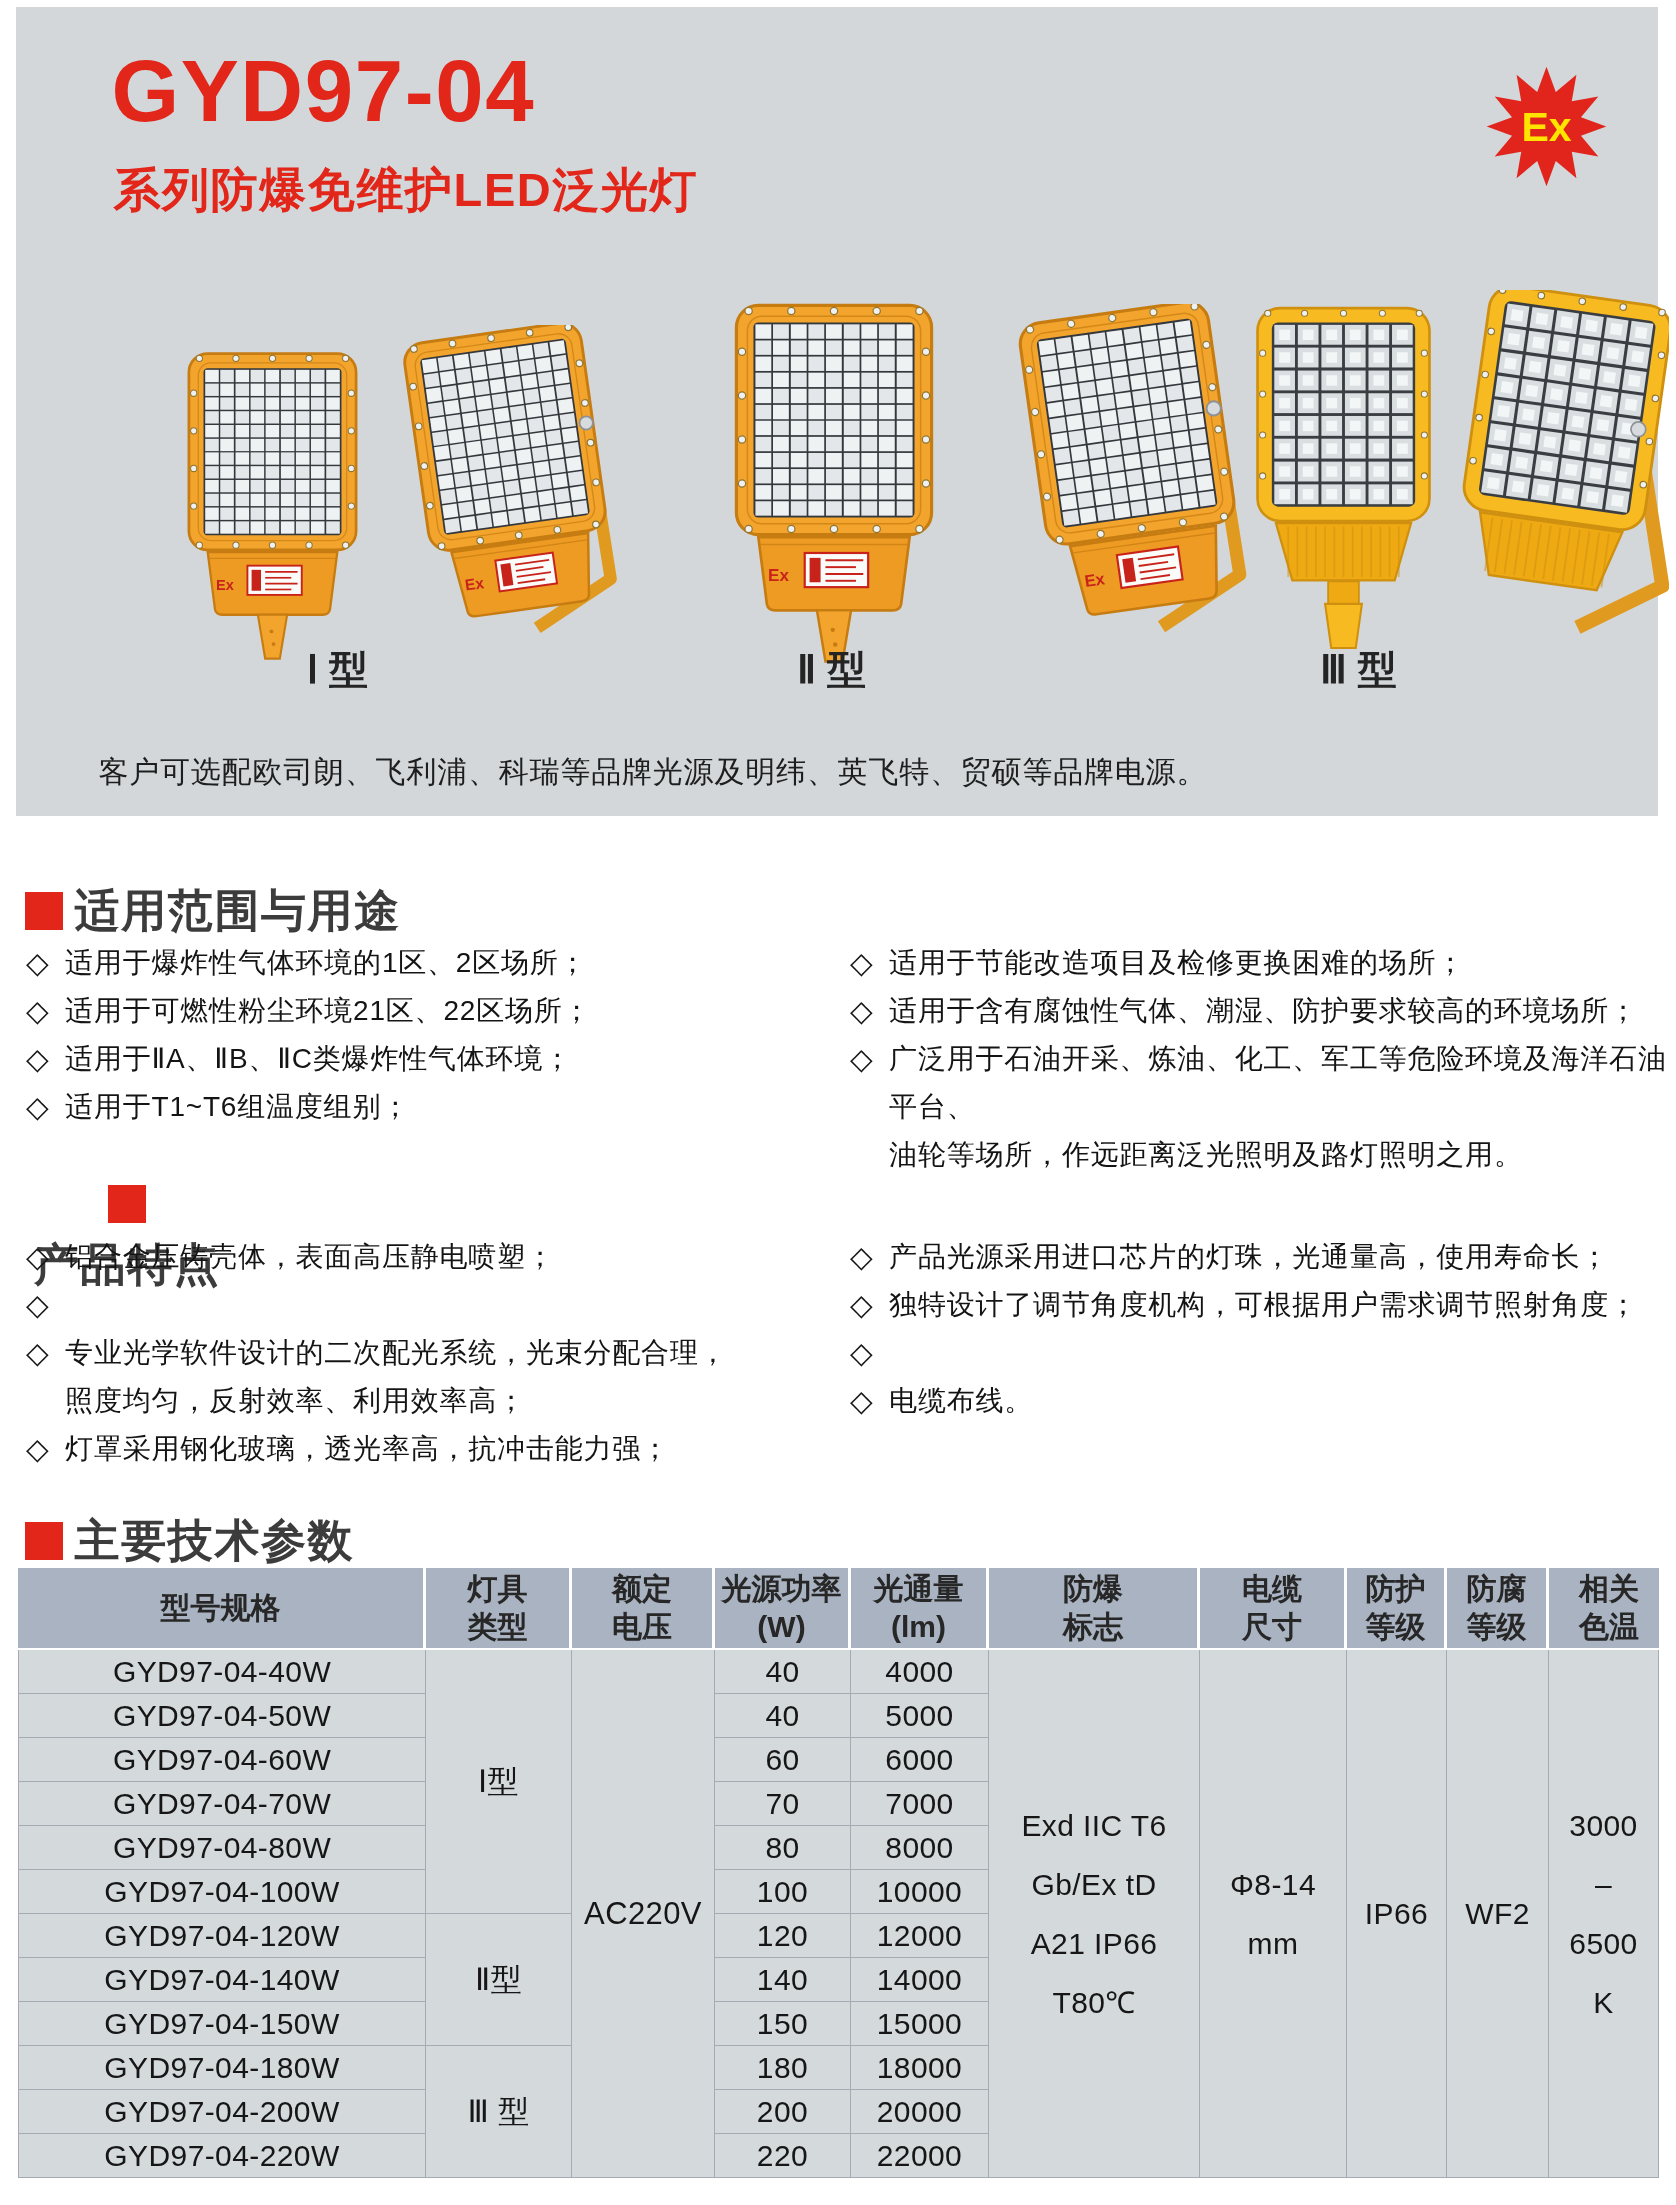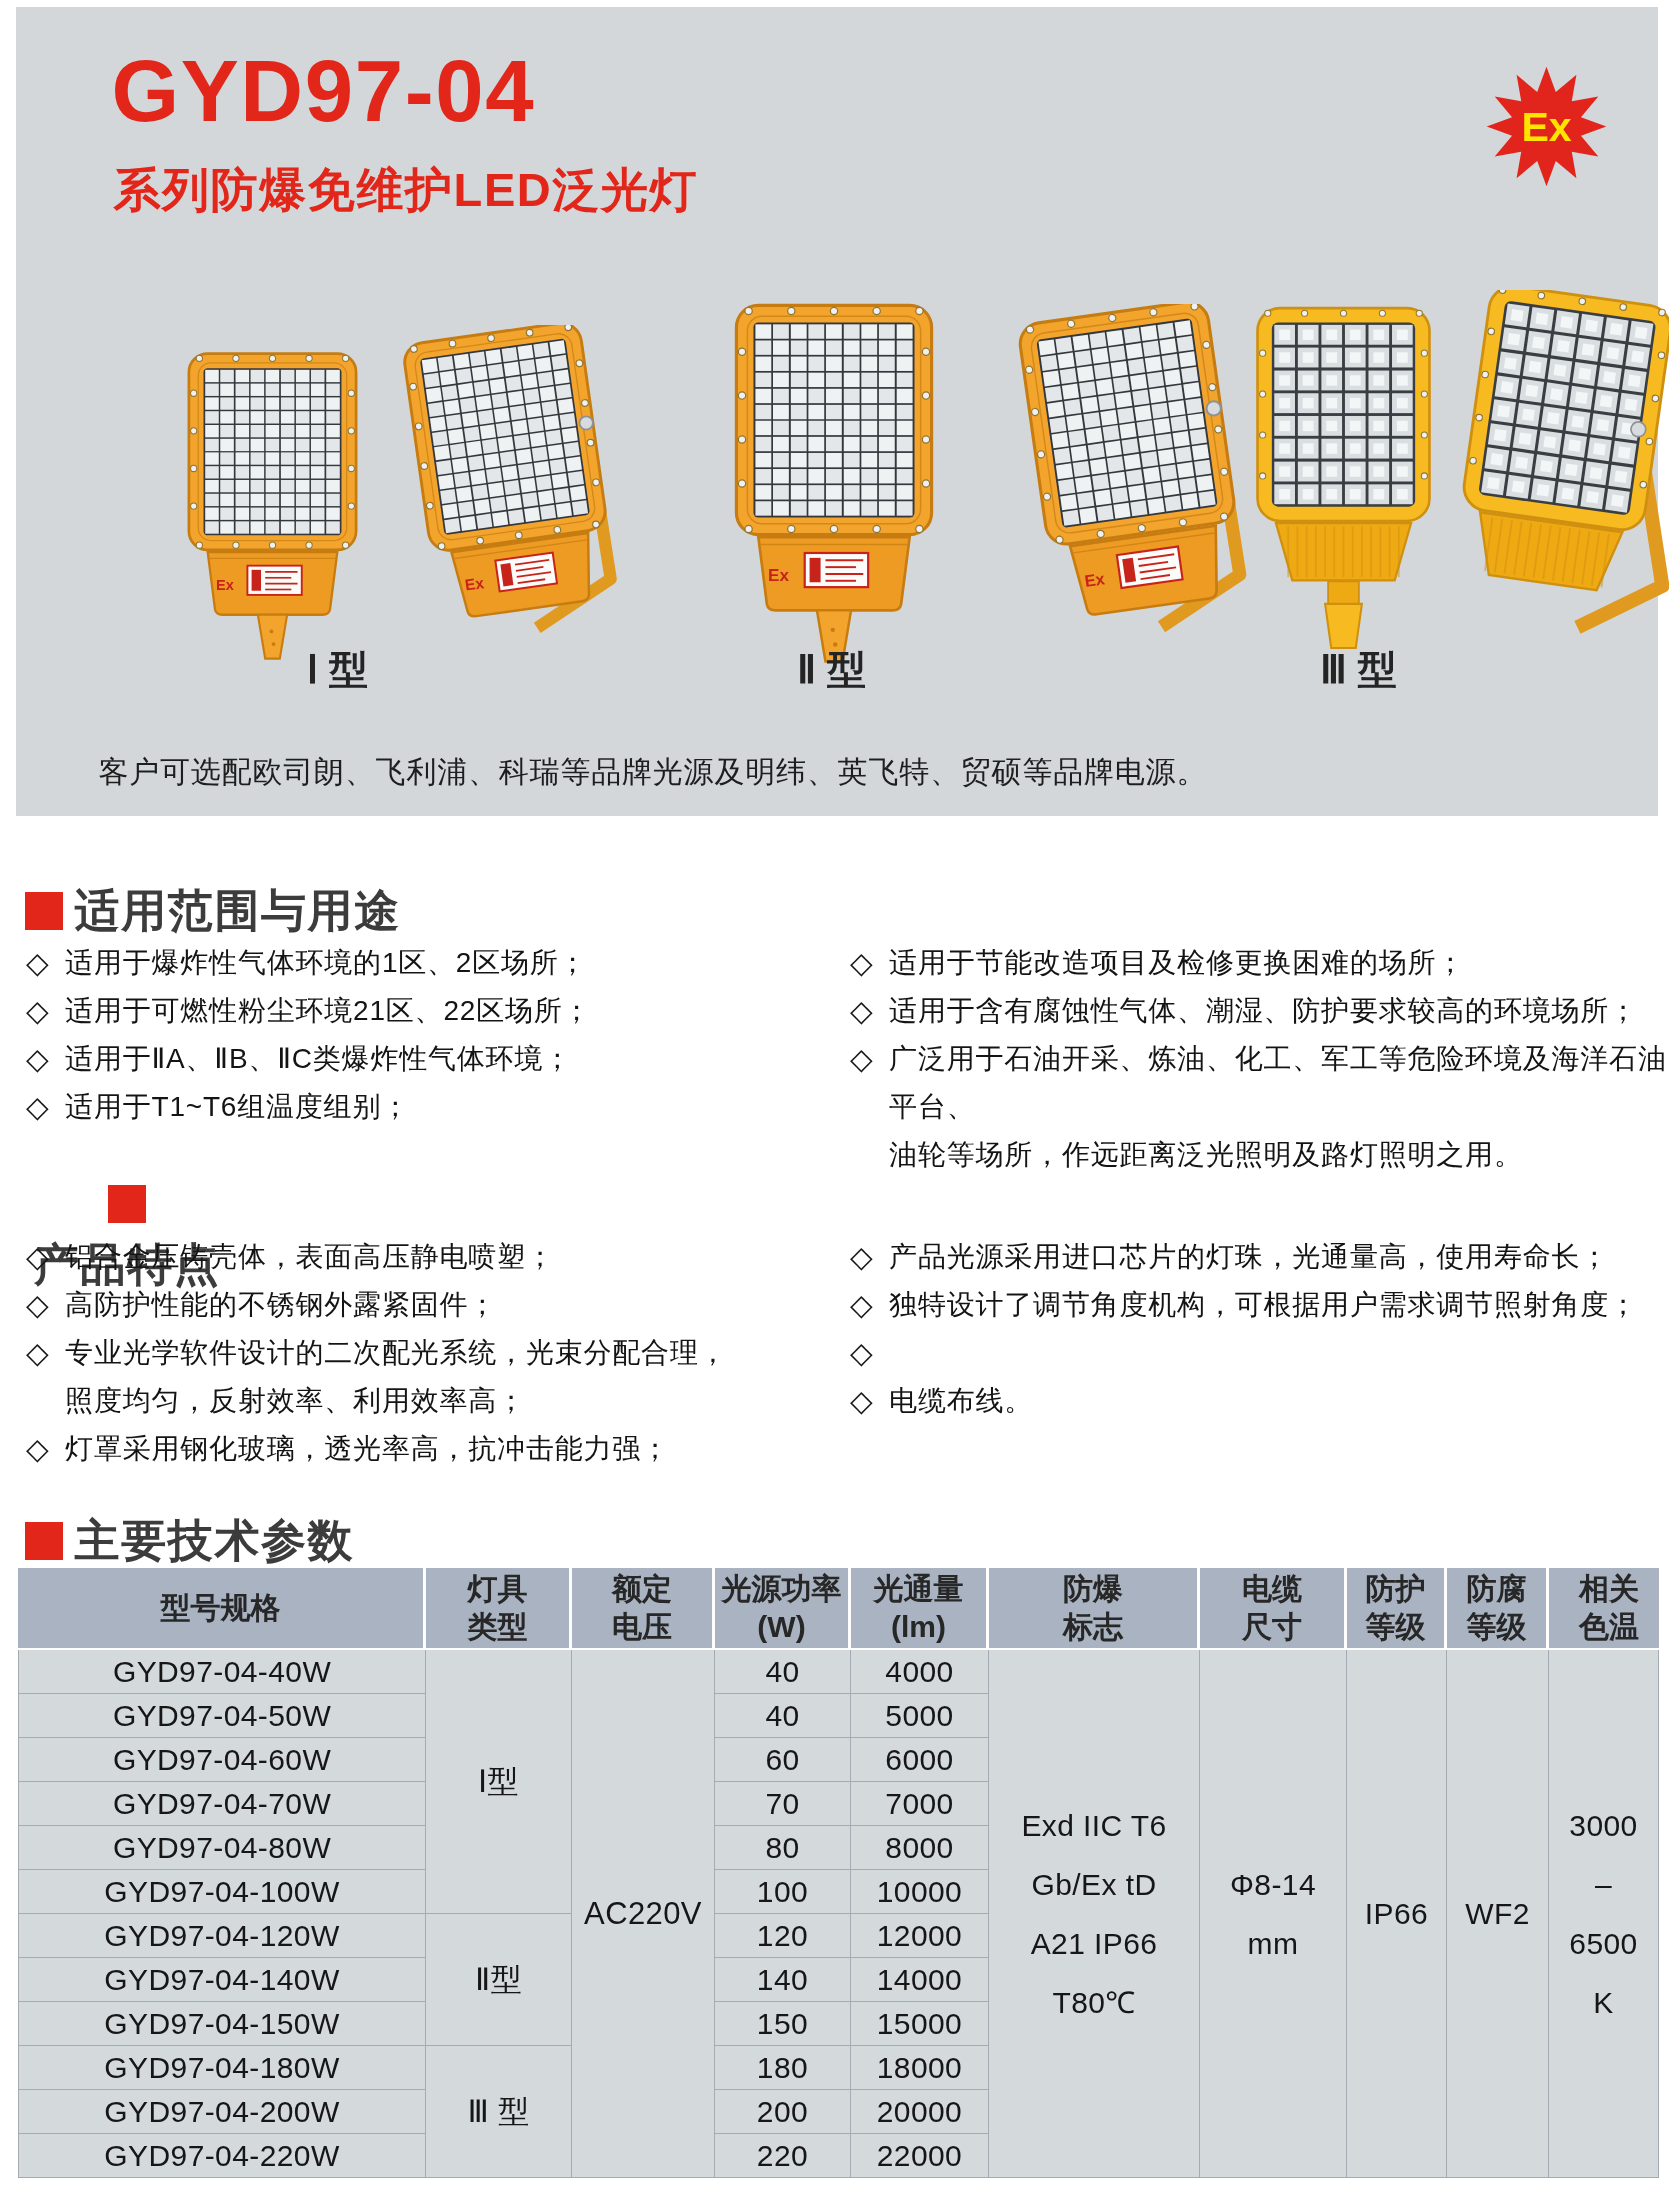--- a/index.html
+++ b/index.html
@@ -978,21 +978,20 @@
   <span class="sh-square"></span>
   <span class="sh-title">产品特点</span>
 </div>
 <div class="bullets" id="feat-left">
   <div class="bullet">
       <span class="diamond">◇</span>
       <span class="bullet-text">铝合金压铸壳体，表面高压静电喷塑；</span>
     </div>
   <div class="bullet">
       <span class="diamond">◇</span>
-      <span class="bullet-text">高防护性能的不锈钢外露紧固件；</span>
     </div>
   <div class="bullet">
       <span class="diamond">◇</span>
       <span class="bullet-text">专业光学软件设计的二次配光系统，光束分配合理，
 照度均匀，反射效率、利用效率高；</span>
     </div>
   <div class="bullet">
       <span class="diamond">◇</span>
       <span class="bullet-text">灯罩采用钢化玻璃，透光率高，抗冲击能力强；</span>
     </div>

